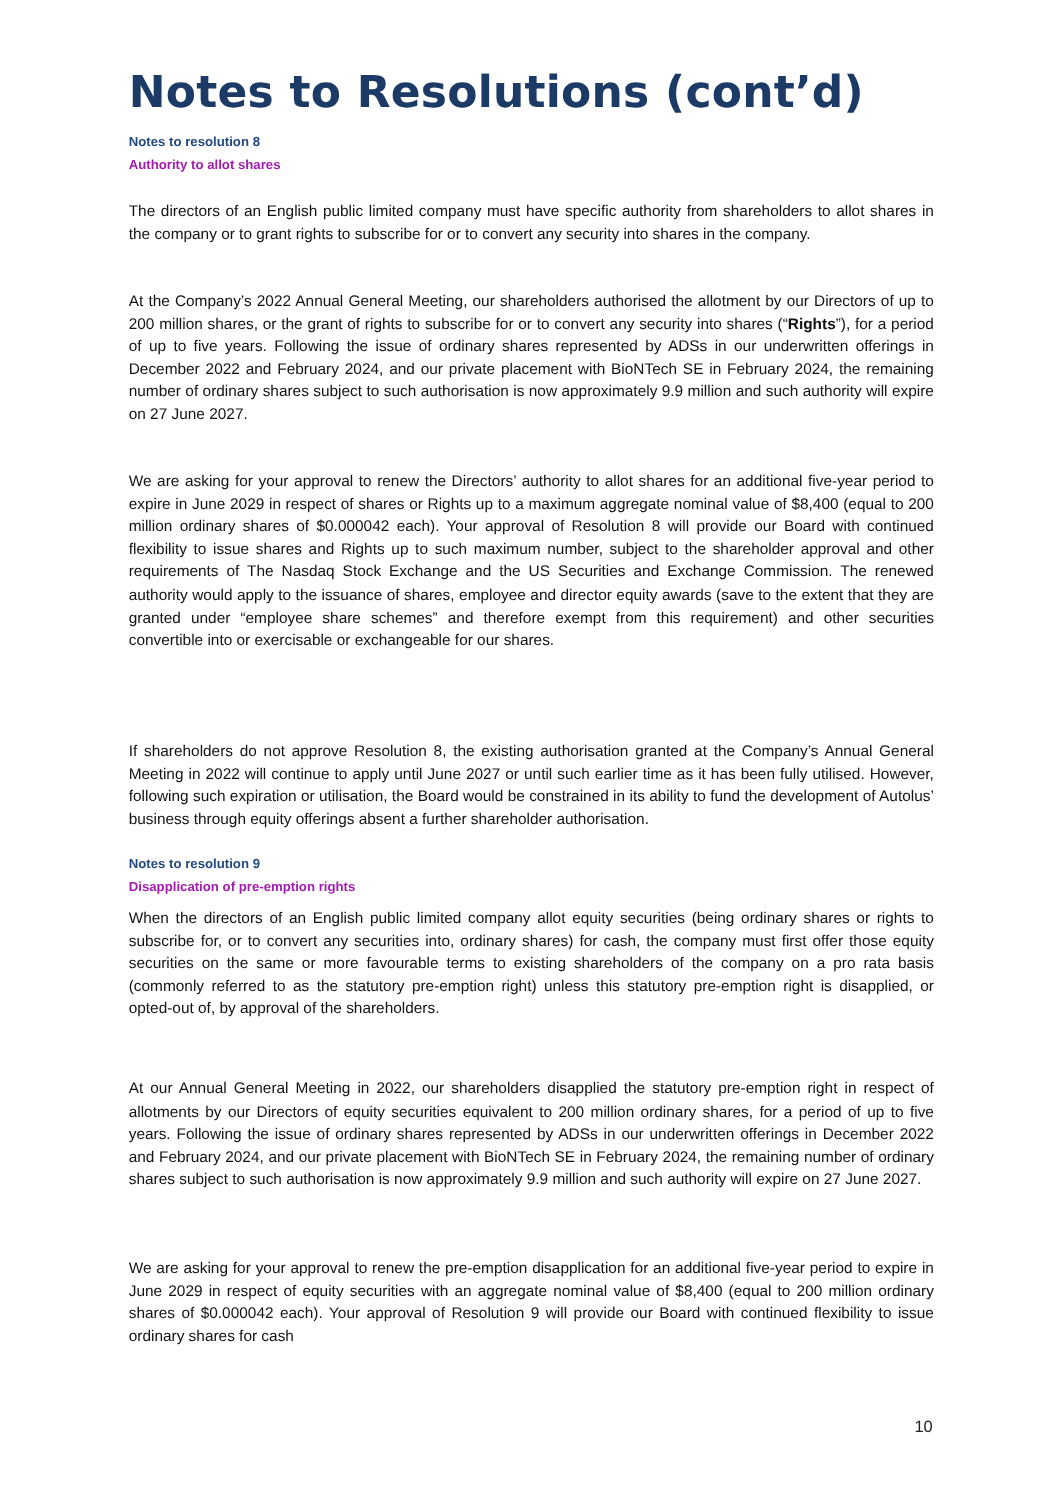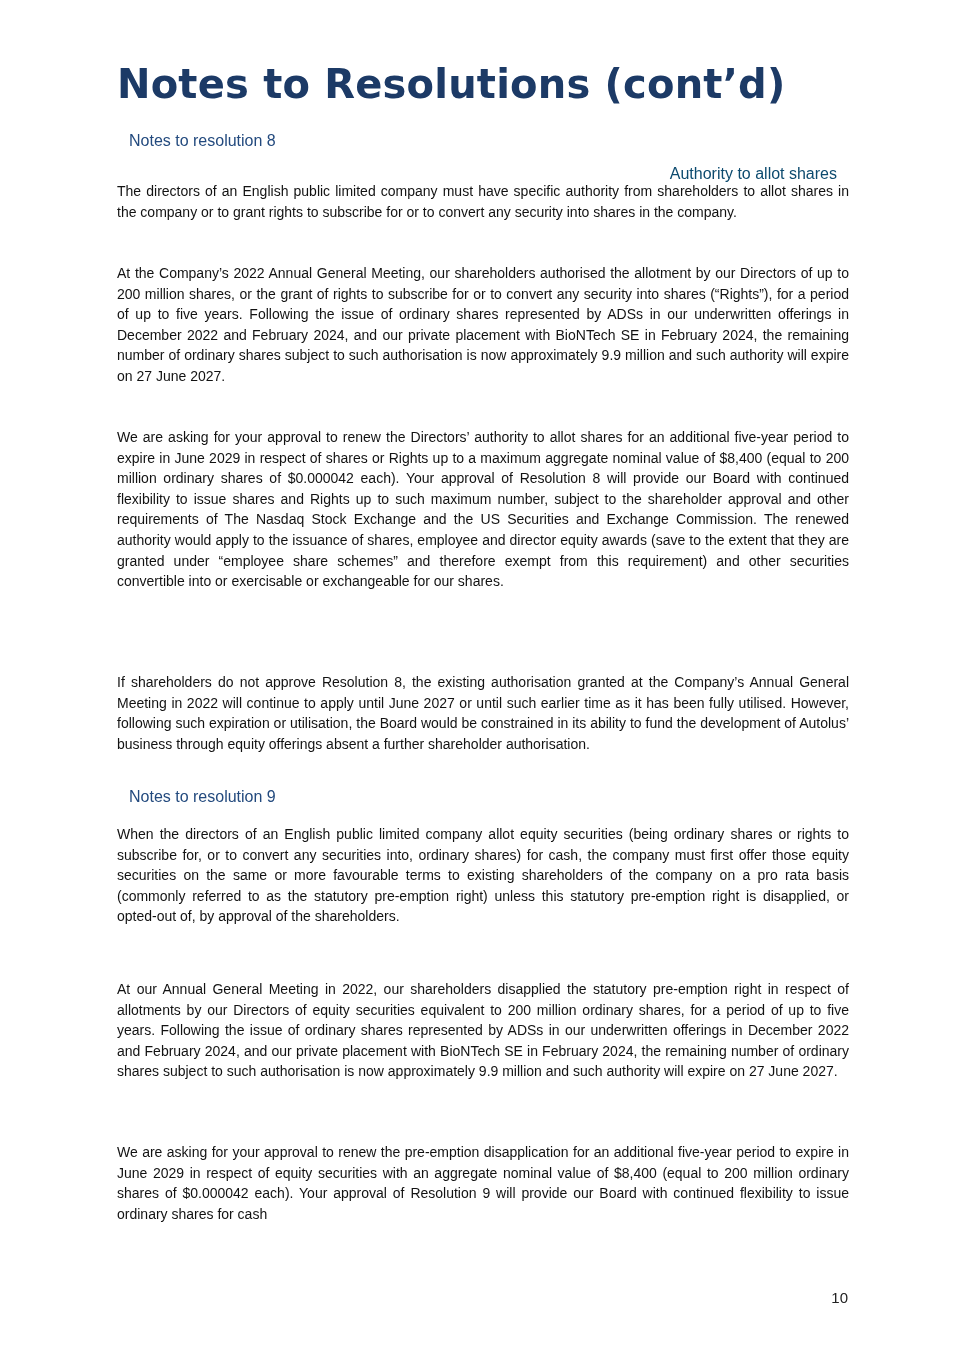--- a/index.html
+++ b/index.html
@@ -33,41 +33,40 @@
       color: #1c3a66;
       letter-spacing: 0.2px;
       white-space: nowrap;
     }
     .section {
       position: absolute;
       left: 0;
       width: 732px;
     }
     .sec-heading {
-      font-weight: normal;
-      font-size: 16px;
+      font-weight: bold;
+      font-size: 12px;
       line-height: 20.5px;
-      margin: 12px;
+      margin: 0;
     }
     .sec-heading.num {
       color: #234a7e;
     }
     .sec-heading.topic {
-      color: #0c4a6e;
-      text-align: right;
+      color: #a21caf;
     }
     .para {
       font-size: 14px;
       line-height: 20.6px;
       text-align: justify;
       margin: 0;
       color: #121212;
     }
     .para b {
-      font-weight: normal;
+      font-weight: bold;
     }
     .page-number {
       position: absolute;
       right: 117px;
       top: 1289px;
       font-size: 15px;
       line-height: 18px;
       color: #222222;
       margin-left: 10px;
     }
@@ -95,20 +94,21 @@
   <div class="section" style="top:427px;">
     <p class="para">We are asking for your approval to renew the Directors’ authority to allot shares for an additional five-year period to expire in June 2029 in respect of shares or Rights up to a maximum aggregate nominal value of $8,400 (equal to 200 million ordinary shares of $0.000042 each). Your approval of Resolution 8 will provide our Board with continued flexibility to issue shares and Rights up to such maximum number, subject to the shareholder approval and other requirements of The Nasdaq Stock Exchange and the US Securities and Exchange Commission. The renewed authority would apply to the issuance of shares, employee and director equity awards (save to the extent that they are granted under “employee share schemes” and therefore exempt from this requirement) and other securities convertible into or exercisable or exchangeable for our shares.</p>
   </div>
 
   <div class="section" style="top:672px;">
     <p class="para">If shareholders do not approve Resolution 8, the existing authorisation granted at the Company’s Annual General Meeting in 2022 will continue to apply until June 2027 or until such earlier time as it has been fully utilised. However, following such expiration or utilisation, the Board would be constrained in its ability to fund the development of Autolus’ business through equity offerings absent a further shareholder authorisation.</p>
   </div>
 
   <div class="section" style="top:775px;">
     <p class="sec-heading num">Notes to resolution 9</p>
+    <p class="sec-heading topic">Disapplication of pre-emption rights</p>
   </div>
 
   <div class="section" style="top:824px;">
     <p class="para">When the directors of an English public limited company allot equity securities (being ordinary shares or rights to subscribe for, or to convert any securities into, ordinary shares) for cash, the company must first offer those equity securities on the same or more favourable terms to existing shareholders of the company on a pro rata basis (commonly referred to as the statutory pre-emption right) unless this statutory pre-emption right is disapplied, or opted-out of, by approval of the shareholders.</p>
   </div>
 
   <div class="section" style="top:979px;">
     <p class="para">At our Annual General Meeting in 2022, our shareholders disapplied the statutory pre-emption right in respect of allotments by our Directors of equity securities equivalent to 200 million ordinary shares, for a period of up to five years. Following the issue of ordinary shares represented by ADSs in our underwritten offerings in December 2022 and February 2024, and our private placement with BioNTech SE in February 2024, the remaining number of ordinary shares subject to such authorisation is now approximately 9.9 million and such authority will expire on 27 June 2027.</p>
   </div>
 

